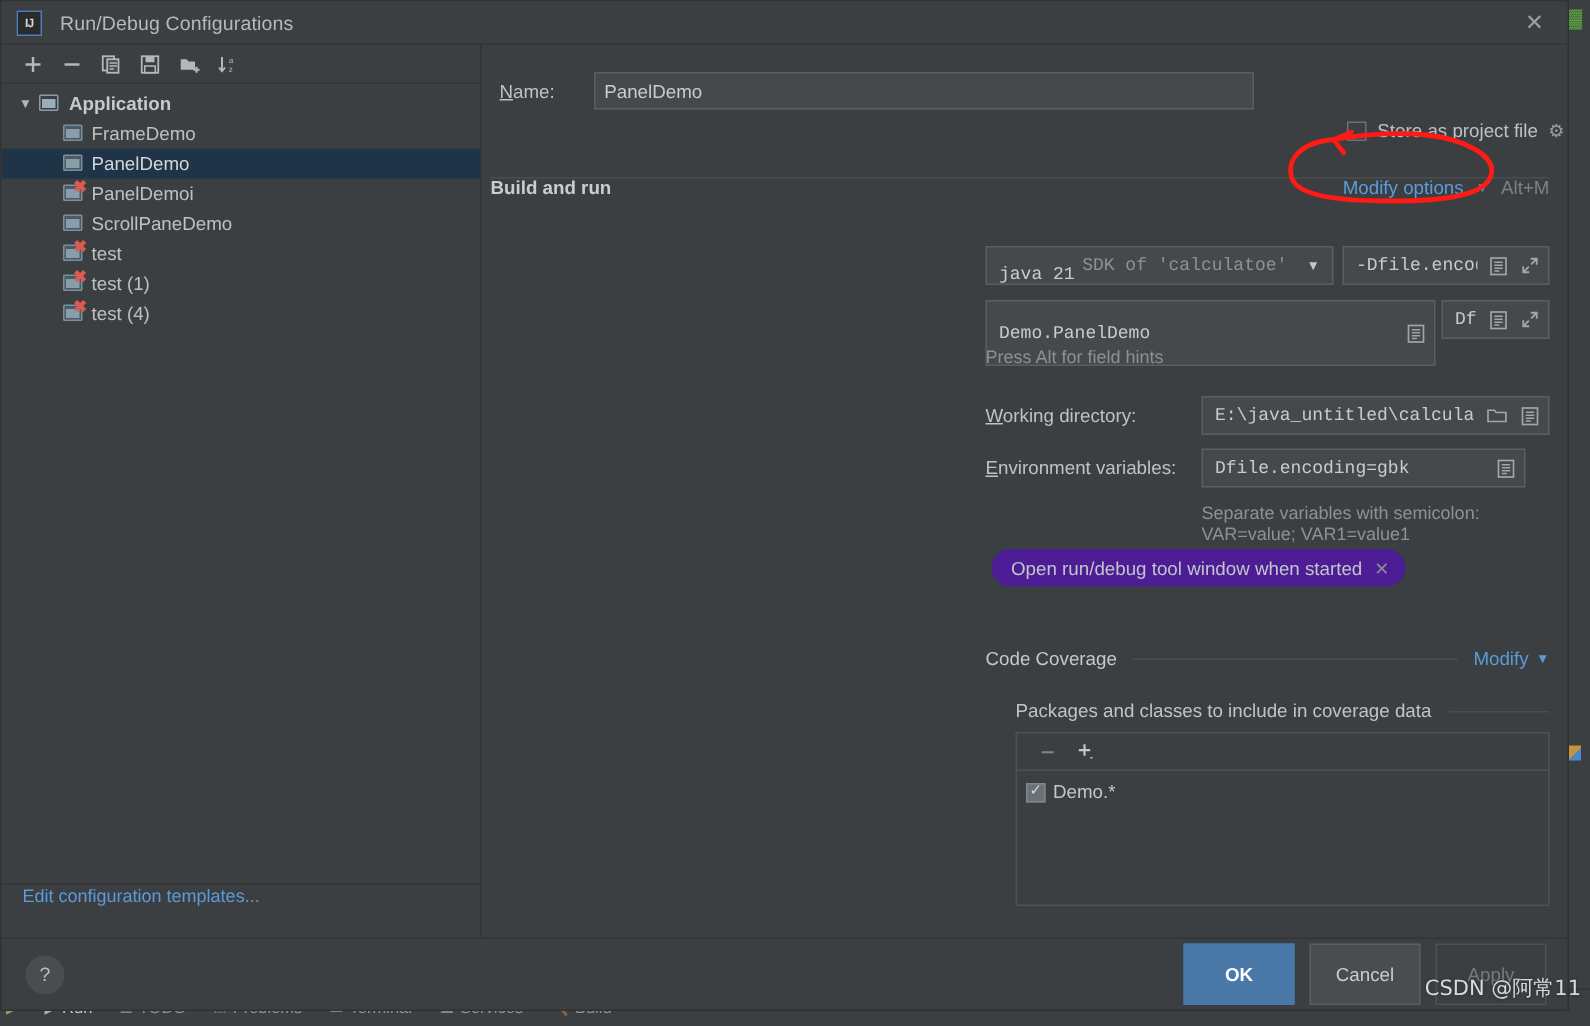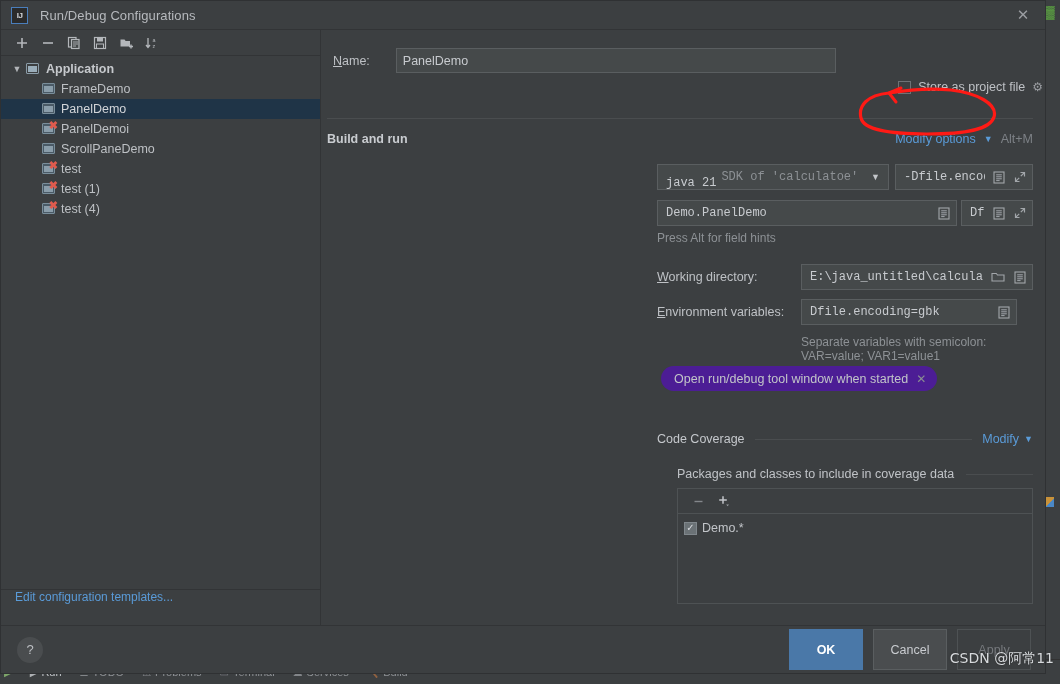--- a/index.html
+++ b/index.html
@@ -175,21 +175,21 @@
   }
   .cbox.checked { background: #6b7276; border-color: #80878c; }
   .cbox .tick { color: #d8dbdf; font-size: 10px; line-height: 10px; }
   #store-label { color: #bec1c5; font-size: 12.5px; }
   #gear-icon { color: #9a9da1; font-size: 12px; }
 
   hr.sep { border: none; border-top: 1px solid #4a4d4f; margin: 0; }
   #sep1 { position: absolute; left: 6px; right: 12px; top: 88px; }
 
   #build-run-row {
-    position: absolute; left: 6px; right: 12px; top: 102px;
+    position: absolute; left: 6px; right: 12px; top: 88px;
     display: flex; 
   }
   .section-title { color: #c9ccd0; font-size: 12.5px; font-weight: bold; }
   #build-run-right { margin-left: auto; display: flex; align-items: center; gap: 8px; }
   .link { color: #5a9bd8; font-size: 12.5px; cursor: pointer; }
   .shortcut { color: #7d8186; font-size: 12.5px; }
   .caret-dn { color: #5a9bd8; font-size: 9px; }
 
   #sdk-row { position: absolute; left: 336px; top: 134px; }
   #sdk-combo {
@@ -207,21 +207,21 @@
   }
   .fld-val {
     color: #c8cbcf; font-family: "Liberation Mono", monospace; font-size: 12px;
     white-space: nowrap; overflow: hidden;
   }
   .fld-icons { margin-left: auto; display: flex; align-items: center; gap: 9px; padding-left: 8px; }
   .icn { color: #a2a6aa; display: flex; align-items: center; }
 
   #class-field {
     position: absolute; left: 336px; width: 300px; top: 170px;
-    height: 26px; background: #45494a; border: 1px solid #5a5e60;
+    height: 44px; background: #45494a; border: 1px solid #5a5e60;
     display: flex; align-items: center; padding: 0 6px 0 8px;
   }
   #prog-field {
     position: absolute; left: 640px; right: 12px; top: 170px;
     height: 26px; background: #45494a; border: 1px solid #5a5e60;
     display: flex; align-items: center; padding: 0 6px 0 8px;
   }
   #hint-alt {
     position: absolute; left: 336px; top: 201px;
     color: #8d9195; font-size: 12px;

